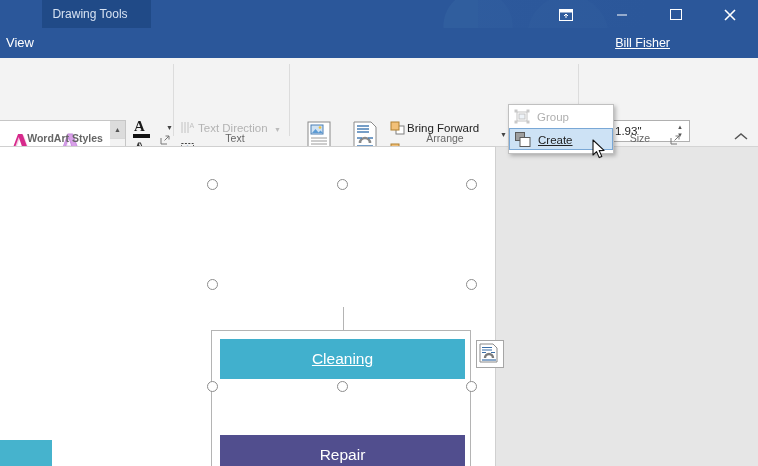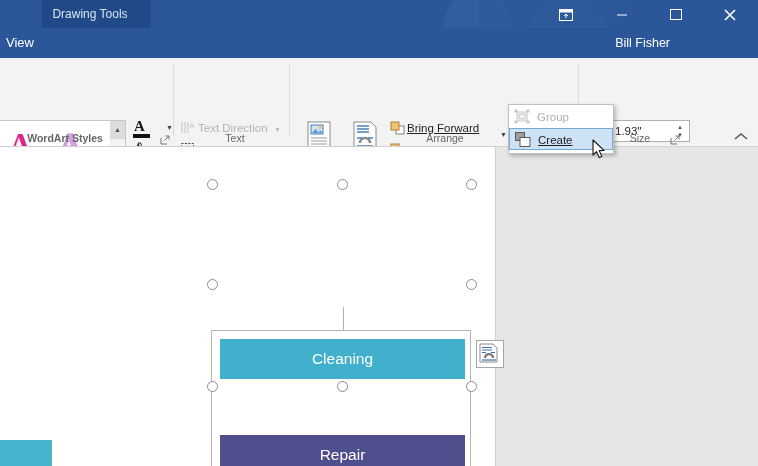--- a/index.html
+++ b/index.html
@@ -31,21 +31,21 @@
   #btn-close{right:8px;}
   .win-btn svg{vertical-align:middle;}
 
   
   #tabstrip{left:0;top:28px;width:758px;height:30px;background:#2b579a;}
   .tab{position:absolute;top:0;height:30px;line-height:30px;font-size:13px;color:#ffffff;text-align:center;}
   #tab-view{left:-6px;width:52px;}
   #tab-format{left:46px;width:92px;background:#f3f3f3;color:#2b579a;}
   #tellme{left:148px;top:0;height:30px;line-height:30px;font-size:12.5px;color:#c9d7ea;}
   #tellme .bulb{display:inline-block;width:13px;margin-right:4px;vertical-align:-2px;}
-  #username{right:88px;top:0;height:30px;line-height:30px;font-size:12.5px;color:#ffffff;}
+  #username{right:88px;top:0;height:30px;line-height:30px;font-size:12.5px;color:#ffffff;text-decoration:underline;}
   #share{right:6px;top:0;height:30px;line-height:30px;font-size:12.5px;color:#ffffff;}
   #share .ico{display:inline-block;width:15px;vertical-align:-3px;margin-right:3px;}
 
   
   #ribbon{left:0;top:58px;width:758px;height:88px;background:#f3f3f3;border-bottom:1px solid #d4d4d4;}
   .grp-label{position:absolute;bottom:2px;font-size:10.5px;color:#666;text-align:center;}
   .grp-sep{position:absolute;top:6px;width:1px;height:72px;background:#dcdcdc;}
   .dlg-launch{position:absolute;bottom:3px;width:11px;height:11px;}
 
   
@@ -74,21 +74,21 @@
   .txtitem .ic{display:inline-block;width:18px;vertical-align:-3px;}
 
   
   .bigbtn{position:absolute;top:60px;width:46px;height:62px;text-align:center;font-size:11.5px;color:#222;}
   #bb-position{left:296px;}
   #bb-wrap{left:342px;}
   .bigbtn .lbl{position:absolute;left:0;top:36px;width:46px;line-height:12px;}
   .bigbtn .cv{position:absolute;left:11px;top:3px;}
 
   
-  .arritem{position:absolute;left:390px;font-size:11.5px;color:#222;height:20px;line-height:20px;text-decoration:underline;}
+  .arritem{position:absolute;left:390px;font-size:11.5px;color:#222;height:20px;line-height:20px;}
   #ar1{top:60px;} #ar2{top:82px;} #ar3{top:104px;}
   .arritem .ic{display:inline-block;width:17px;vertical-align:-3px;}
   .arritem .carat{position:absolute;font-size:7px;color:#444;top:7px;}
 
   #btn-align{left:512px;top:60px;height:20px;line-height:20px;font-size:11.5px;color:#222;}
   #btn-group{left:512px;top:82px;height:22px;line-height:22px;font-size:11.5px;color:#222;
      background:#dce6f2;border:1px solid #b5c7de;padding:0 4px 0 2px;}
   #btn-align .ic,#btn-group .ic{display:inline-block;width:17px;vertical-align:-3px;}
 
   
@@ -115,21 +115,21 @@
   #page{left:0;top:0;width:495px;height:319px;background:#ffffff;box-shadow:0 0 0 1px #d0d0d0;}
 
   
   #teal-left{left:0;top:293px;width:52px;height:95px;background:#46b3cd;}
   #teal-left .ltr{position:absolute;left:-2px;top:14px;font-size:42px;color:#fff;font-family:"Liberation Sans",sans-serif;}
 
   
   #smartart{left:220px;top:192px;width:245px;height:185px;}
   .bar{position:absolute;left:0;width:245px;height:40px;color:#fff;font-size:15.5px;
        display:flex;align-items:center;justify-content:center;}
-  #bar0{top:0;background:#41b0cd;}
+  #bar0{top:0;background:#41b0cd;text-decoration:underline;}
   #bar1{top:48px;background:#2784b9;}
   #bar2{top:96px;background:#514e8e;}
 
   
   #selframe{left:211px;top:183px;width:260px;height:203px;border:1px solid #b4b4b4;box-sizing:border-box;background:transparent;}
   .handle{position:absolute;width:9px;height:9px;border-radius:50%;background:#fff;border:1px solid #8d8d8d;}
   #rot-stem{left:343px;top:160px;width:1px;height:24px;background:#b4b4b4;}
 
   #layoutopt{left:476px;top:193px;width:26px;height:26px;background:#fff;border:1px solid #a6a6a6;}
 

